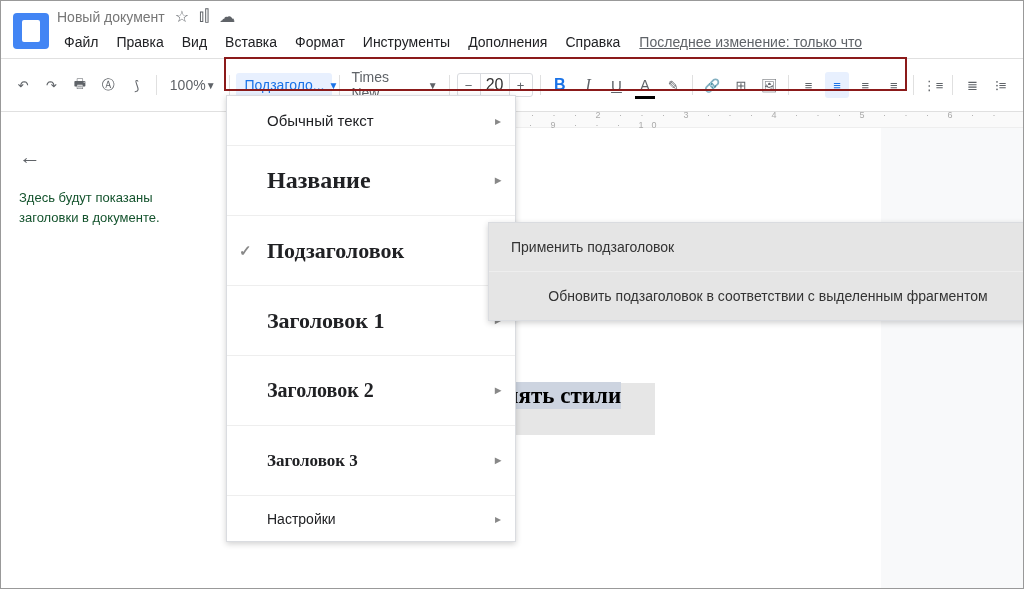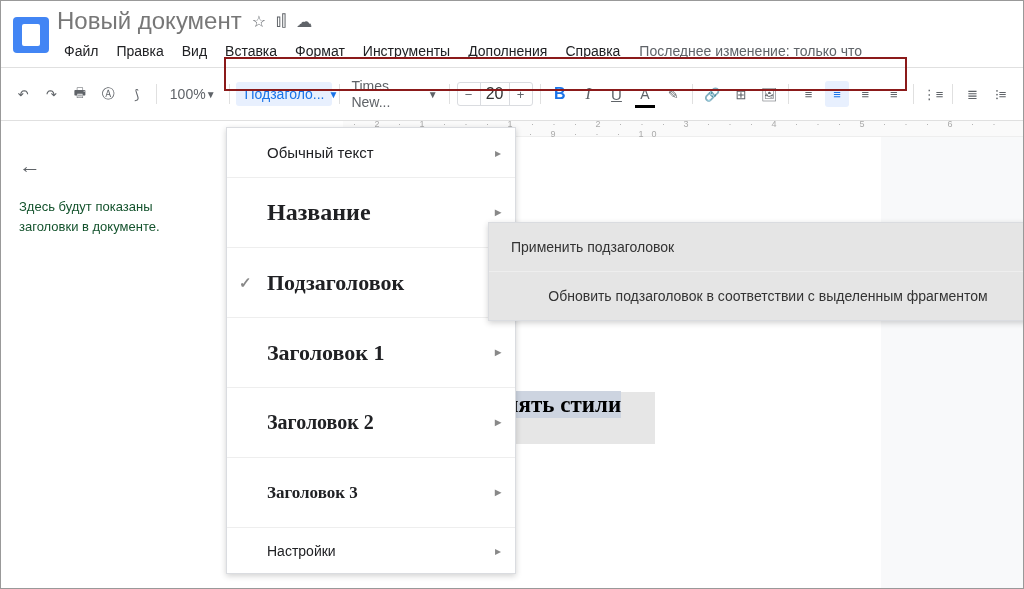--- a/index.html
+++ b/index.html
@@ -4,21 +4,21 @@
 <style>
   * { box-sizing: border-box; margin: 0; padding: 0; }
   body { font-family: Arial, sans-serif; background: #fff; color: #3c4043; font-size: 13px; overflow: hidden; width: 1024px; height: 589px; border: 1px solid #999; position: relative; }
   
   
   .titlebar { display: flex; align-items: center; padding: 6px 12px 0 12px; gap: 8px; }
   .logo { width: 36px; height: 36px; background: #4285f4; border-radius: 4px; display: flex; align-items: center; justify-content: center; }
   .logo-inner { width: 18px; height: 22px; background: #fff; border-radius: 2px; }
   .title-meta { display: flex; flex-direction: column; gap: 2px; }
   .title-row { display: flex; align-items: center; gap: 10px; }
-  .doc-title { font-size: 24px; color: #777; }
+  .doc-title { font-size: 14px; color: #777; }
   .title-icons { display: flex; gap: 10px; color: #5f6368; font-size: 16px; }
   .menubar { display: flex; gap: 4px; padding-top: 2px; }
   .menu { padding: 4px 7px; font-size: 14px; color: #202124; cursor: pointer; }
   .last-change { color: #5f6368; text-decoration: underline; margin-left: 8px; font-size: 14px; padding: 4px 0; }
   
   
   .toolbar { display: flex; align-items: center; padding: 6px 10px; border-top: 1px solid #e0e0e0; border-bottom: 1px solid #e0e0e0; gap: 4px; margin-top: 4px; }
   .tbtn { width: 26px; height: 26px; display: flex; align-items: center; justify-content: center; color: #5f6368; cursor: pointer; border-radius: 3px; }
   .tsep { width: 1px; height: 20px; background: #e0e0e0; margin: 0 3px; }
   .zoom { display: flex; align-items: center; padding: 0 6px; color: #5f6368; font-size: 14px; }
@@ -39,21 +39,21 @@
   
   .ruler { height: 16px; background: #fafafa; border-bottom: 1px solid #eee; margin-left: 342px; font-size: 9px; color: #aaa; display: flex; align-items: center; padding-left: 10px; letter-spacing: 8px; }
   
   
   .main { display: flex; height: calc(100% - 110px); }
   .sidebar { width: 230px; padding: 16px 18px; color: #5f6368; font-size: 13px; }
   .sidebar .back-arrow { font-size: 22px; color: #5f6368; margin-bottom: 18px; }
   .sidebar-text { color: #14532d; line-height: 1.5; }
   
   
-  .style-menu { position: absolute; left: 225px; top: 94px; width: 290px; background: #fff; border: 1px solid #dadce0; box-shadow: 0 2px 6px rgba(0,0,0,0.18); z-index: 10; margin-top: 32px; }
+  .style-menu { position: absolute; left: 225px; top: 94px; width: 290px; background: #fff; border: 1px solid #dadce0; box-shadow: 0 2px 6px rgba(0,0,0,0.18); z-index: 10; }
   .sm-item { display: flex; align-items: center; padding: 0 14px 0 40px; height: 70px; border-bottom: 1px solid #eee; position: relative; cursor: pointer; font-family: 'Times New Roman', serif; color: #202124; }
   .sm-item.normal { font-size: 15px; font-family: Arial, sans-serif; height: 50px; }
   .sm-item.title { font-size: 24px; font-weight: bold; }
   .sm-item.subtitle { font-size: 22px; font-weight: bold; }
   .sm-item.h1 { font-size: 22px; font-weight: bold; }
   .sm-item.h2 { font-size: 20px; font-weight: bold; }
   .sm-item.h3 { font-size: 17px; font-weight: bold; }
   .sm-item.settings { font-size: 14px; font-family: Arial, sans-serif; height: 45px; border-bottom: none; }
   .sm-item .check { position: absolute; left: 12px; color: #888; font-size: 15px; }
   .sm-item .arrow { position: absolute; right: 14px; color: #888; font-size: 12px; }

